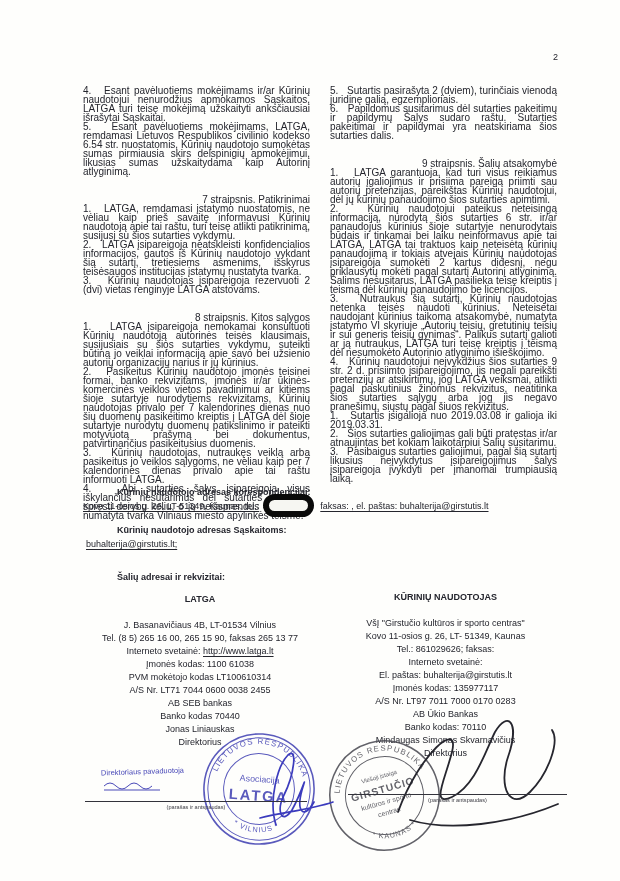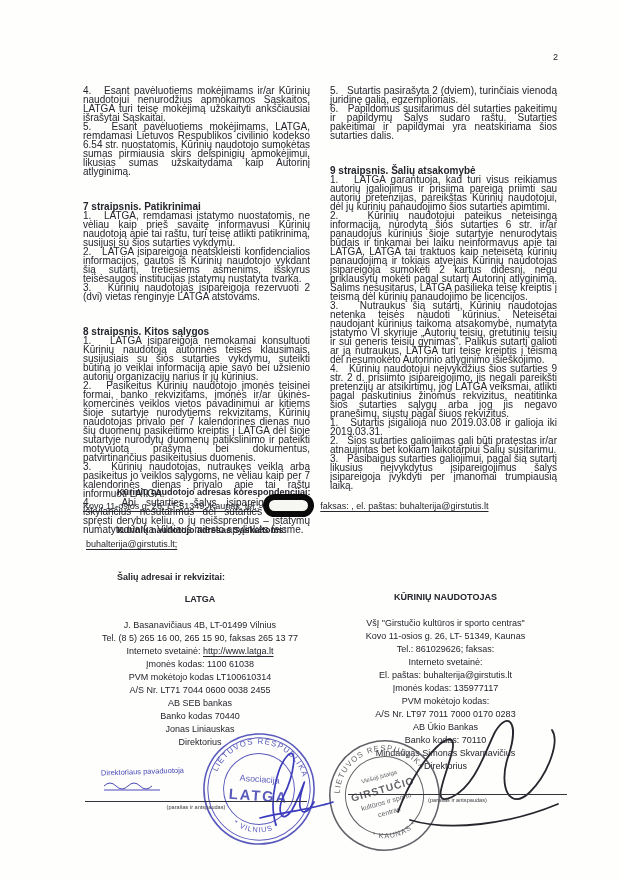--- a/index.html
+++ b/index.html
@@ -3,21 +3,21 @@
 <meta charset="utf-8">
 <style>
   html,body{margin:0;padding:0;background:#e9e9e9;}
   .page{position:relative;width:620px;height:881px;background:#fefefc;
         font-family:"Liberation Sans",sans-serif;color:#24252d;overflow:hidden;}
   .page-number{position:absolute;top:52px;right:62px;font-size:9px;}
   
   .cols{position:absolute;top:86px;left:83px;width:474px;display:flex;gap:20px;}
   .col{width:227px;font-size:10px;line-height:9px;text-align:justify;}
   .para{margin:0;}
-  .head{font-weight:bold;margin-top:26px;text-align:left;}
+  .head{font-weight:normal;margin-top:19px;text-align:right;}
   
   .sec{position:absolute;left:83px;font-size:9px;line-height:13.5px;}
   .sec-head{font-weight:bold;padding-left:34px;}
   .u{text-decoration:underline;text-underline-offset:2px;}
   .addr-line{white-space:nowrap;}
   .redact{display:inline-block;width:39px;height:11px;border:6px solid #0a0a0a;
           border-radius:13px;background:#f6f6f2;vertical-align:middle;
           margin:-7px 6px -5px 4px;}
   
   .party{position:absolute;text-align:center;font-size:9px;line-height:13px;}
@@ -75,41 +75,40 @@
 
   <div class="sec" style="top:524px;width:300px;">
     <div class="sec-head">Kūrinių naudotojo adresas Sąskaitoms:</div>
     <div style="padding-left:3px;"><span class="u">buhalterija@girstutis.lt;</span></div>
   </div>
 
   <div class="sec sec-head" style="top:571px;">Šalių adresai ir rekvizitai:</div>
 
   <div class="party" style="left:80px;top:593px;width:240px;">
     <div class="party-title">LATGA</div>
-    <div>J. Basanavičiaus 4B, LT-01499 Vilnius</div>
+    <div>J. Basanavičiaus 4B, LT-01534 Vilnius</div>
     <div>Tel. (8 5) 265 16 00, 265 15 90, faksas 265 13 77</div>
     <div><span>Interneto svetainė: </span><span class="u">http://www.latga.lt</span></div>
     <div>Įmonės kodas: 1100 61038</div>
     <div>PVM mokėtojo kodas LT100610314</div>
     <div>A/S Nr. LT71 7044 0600 0038 2455</div>
     <div>AB SEB bankas</div>
     <div>Banko kodas 70440</div>
     <div class="signer">Jonas Liniauskas</div>
     <div>Direktorius</div>
   </div>
 
   <div class="party" style="left:328px;top:591px;width:235px;">
     <div class="party-title">KŪRINIŲ NAUDOTOJAS</div>
     <div>VšĮ "Girstučio kultūros ir sporto centras"</div>
     <div>Kovo 11-osios g. 26, LT- 51349, Kaunas</div>
     <div>Tel.: 861029626; faksas:</div>
     <div>Interneto svetainė:</div>
     <div>El. paštas: buhalterija@girstutis.lt</div>
     <div>Įmonės kodas: 135977117</div>
-    <div>PVM mokėtojo kodas:</div>
     <div>A/S Nr. LT97 7011 7000 0170 0283</div>
     <div>AB Ūkio Bankas</div>
     <div>Banko kodas: 70110</div>
     <div class="signer">Mindaugas Simonas Skvarnavičius</div>
     <div>Direktorius</div>
   </div>
 
   <svg class="stamp" style="left:200px;top:730px;transform:rotate(4deg);" width="118" height="118" viewBox="0 0 120 120">
     <defs>
       <path id="arcTopL" d="M 14,60 A 46,46 0 0 1 106,60"></path>

